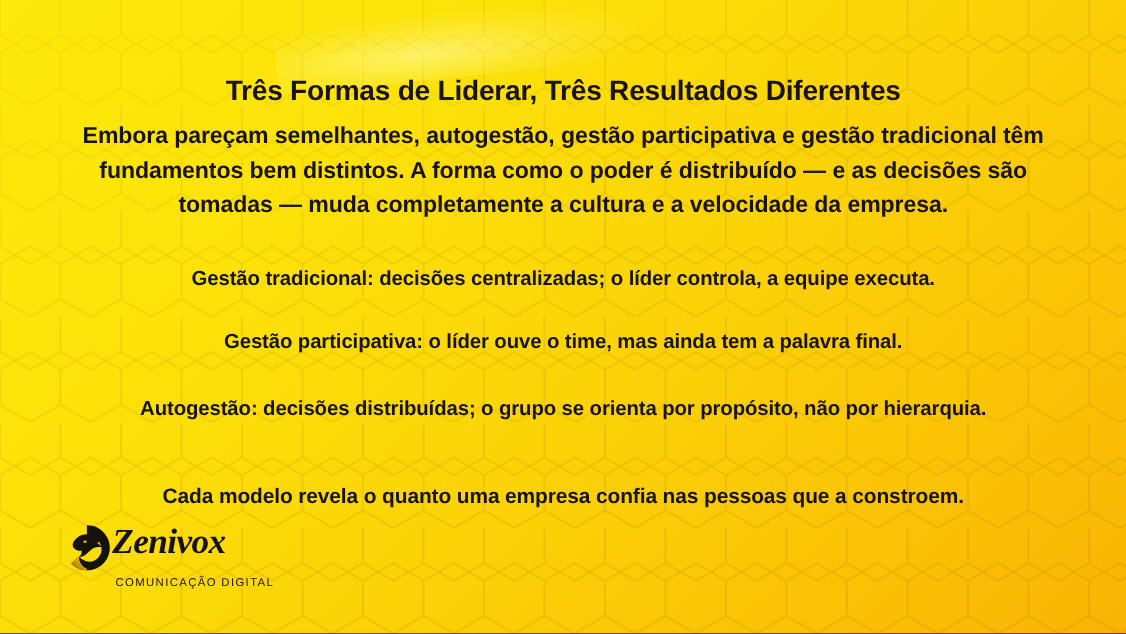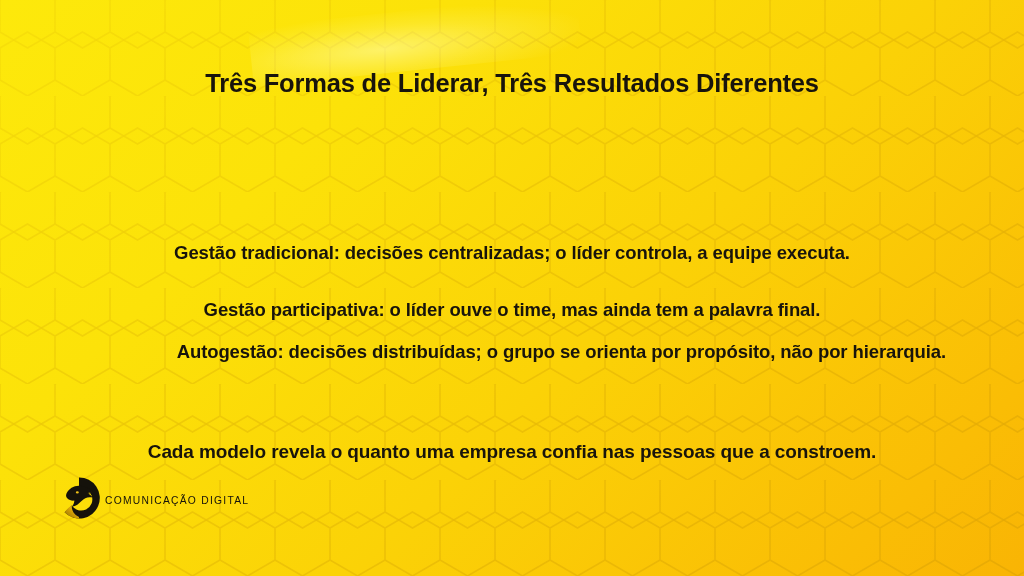--- a/index.html
+++ b/index.html
@@ -84,21 +84,21 @@
   }
 
   .bullet {
     font-size: 18.5px;
     line-height: 30px;
     padding: 0 78px;
     width: 868px;
   }
   #b1 { top: 238px; }
   #b2 { top: 295px; }
-  #b3 { top: 337px; text-align: right; }
+  #b3 { top: 356px; }
   #closing {
     top: 438px;
     font-size: 19px;
     line-height: 28px;
     padding: 0 62px;
     width: 900px;
   }
 
   
   #logo {
@@ -168,20 +168,21 @@
       <rect x="-30" y="-30" width="1100" height="650" fill="url(#hexpat)" mask="url(#hexmask)"></rect>
     </svg>
   </div>
 
   <div id="wisp"></div>
 
   <div id="content">
 
     <div class="txt" id="title">Três Formas de Liderar, Três Resultados Diferentes</div>
 
+    <div class="txt" id="intro">Embora pareçam semelhantes, autogestão, gestão participativa e gestão tradicional têm fundamentos bem distintos. A forma como o poder é distribuído — e as decisões são tomadas — muda completamente a cultura e a velocidade da empresa.</div>
 
     <div class="txt bullet" id="b2">Gestão participativa: o líder ouve o time, mas ainda tem a palavra final.</div>
 
     <div class="txt bullet" id="b1">Gestão tradicional: decisões centralizadas; o líder controla, a equipe executa.</div>
 
     <div class="txt bullet" id="b3">Autogestão: decisões distribuídas; o grupo se orienta por propósito, não por hierarquia.</div>
 
     <div class="txt" id="closing">Cada modelo revela o quanto uma empresa confia nas pessoas que a constroem.</div>
 
   </div>
@@ -218,17 +219,18 @@
                  C14.6 24.9 12.3 24.2 10.5 22.6
                  C9.1 21.3 8.6 19.5 9.5 17.5 Z" fill="#15120b"></path>
 
         <ellipse cx="20.3" cy="16.4" rx="1.5" ry="1.1" fill="#f2c318"></ellipse>
 
         <path d="M30.6 17.3 C32.1 16.3 33.6 15.8 35.2 15.4
                  C33.8 16.3 32.6 17.2 31.6 18.2 Z" fill="#3a2e0c"></path>
       </svg>
     </div>
     <div id="logo-text">
+      <div id="logo-word">Zenivox</div>
       <div id="logo-tag">COMUNICAÇÃO DIGITAL</div>
     </div>
   </div>
 
 </div>
 
 </body></html>

